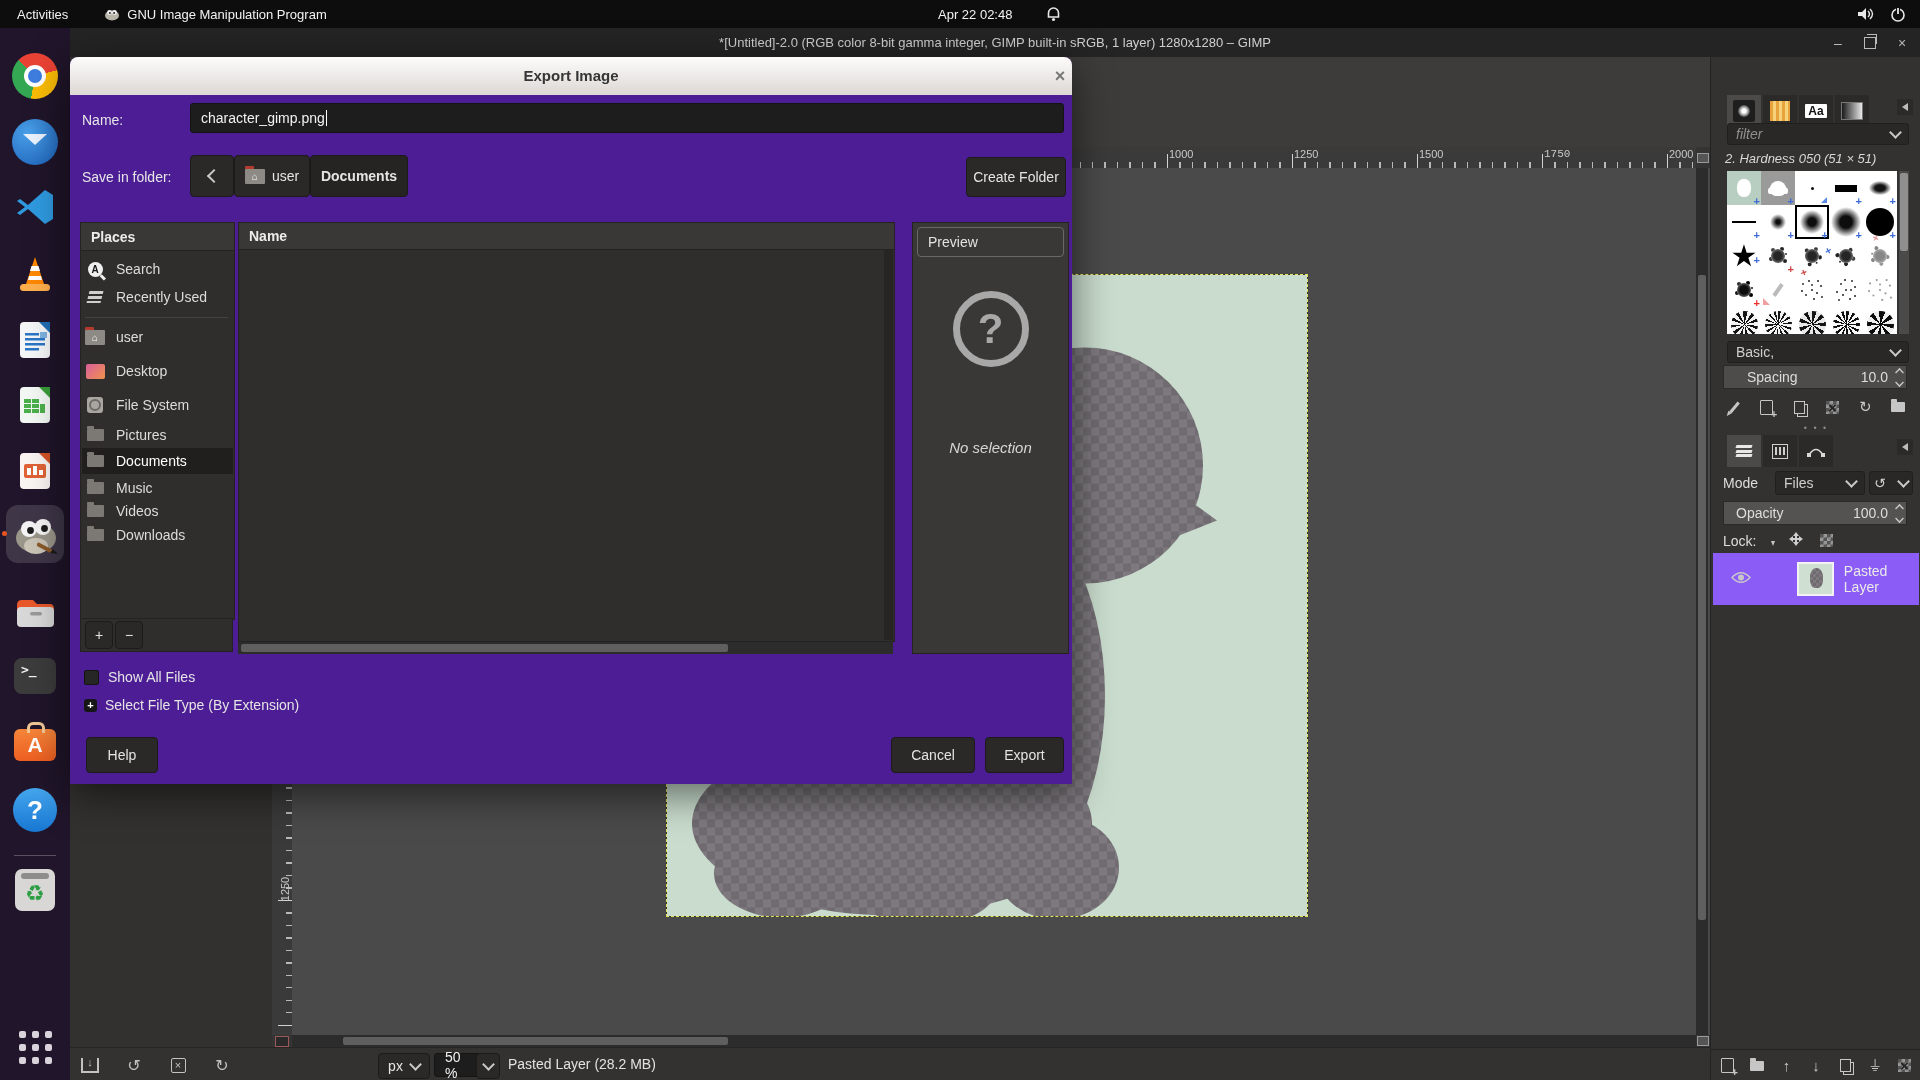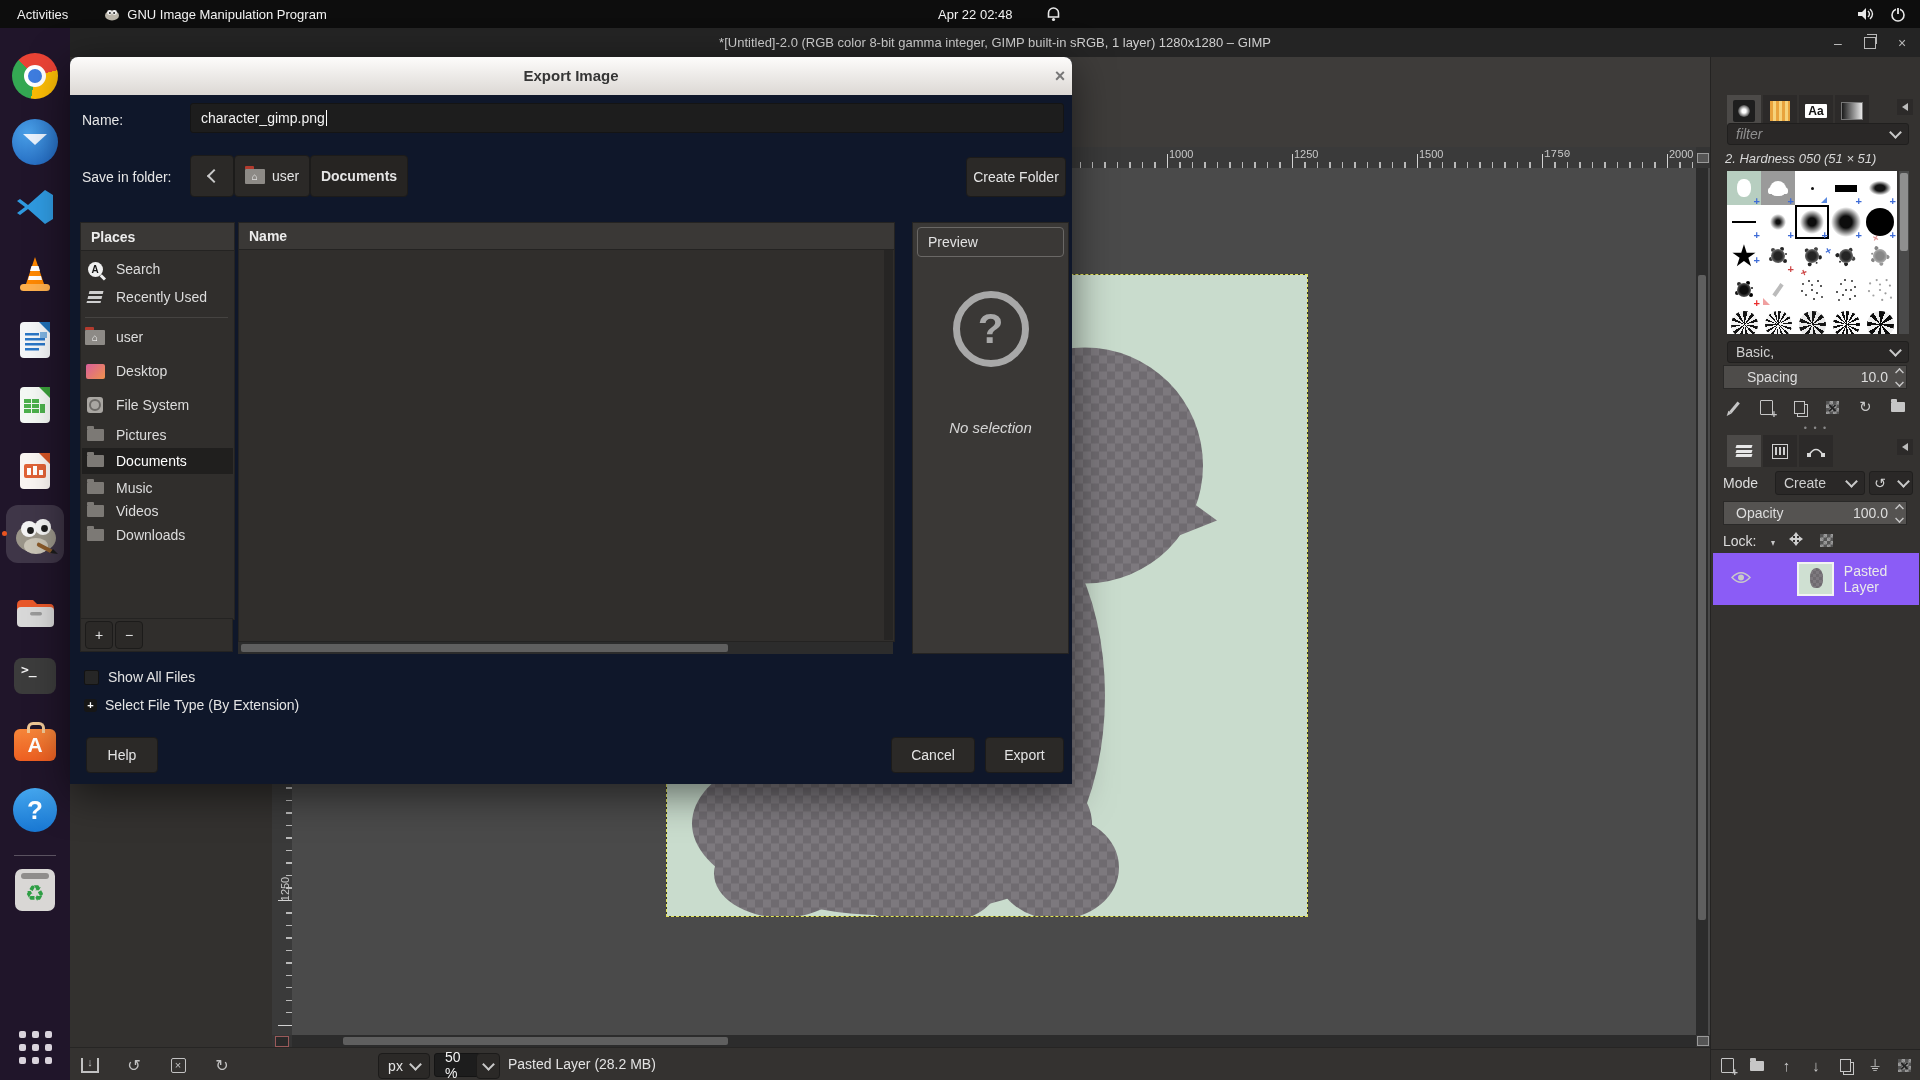--- a/index.html
+++ b/index.html
@@ -97,21 +97,21 @@
   .fold{width:14px;height:10px;background:#c6c6c6;border-radius:1px;position:relative;}
   .fold:before{content:"";position:absolute;left:0;top:-3px;width:6px;height:3px;background:#c6c6c6;border-radius:1px 1px 0 0;}
   .stack3 span{display:block;width:16px;height:3px;background:#e8e8e8;margin:1.5px 0;transform:skewX(-18deg);}
   .chanico{width:14px;height:13px;border:1.5px solid #cfcfcf;display:flex;justify-content:space-evenly;align-items:center;}
   .chanico i{width:2px;height:8px;background:#cfcfcf;}
   .layer-row{position:absolute;left:2px;top:496px;width:206px;height:52px;background:#8b5cf6;display:flex;align-items:center;}
   .lthumb{width:36px;height:30px;background:#cfe0d2;border:2px solid #f2f2f2;position:relative;}
   .lthumb:before{content:"";position:absolute;left:11px;top:4px;width:13px;height:20px;border-radius:45% 45% 40% 40%;
      background:linear-gradient(45deg,#7d797e 25%,transparent 25% 75%,#7d797e 75%),linear-gradient(45deg,#7d797e 25%,#6f6b70 25% 75%,#7d797e 75%);background-size:6px 6px;background-position:0 0,3px 3px;}
   
-  #dialog{left:70px;top:57px;width:1002px;height:727px;background:#0f172a;border-radius:8px 8px 0 0;
+  #dialog{left:70px;top:57px;width:1002px;height:727px;background:#4c1d95;border-radius:8px 8px 0 0;
      box-shadow:0 10px 40px rgba(0,0,0,.55);z-index:50;}
   #dlghdr{left:0;top:0;width:1002px;height:38px;border-radius:8px 8px 0 0;
      background:linear-gradient(#fdfcfb,#dcd8d4);color:#363636;font-weight:bold;font-size:15px;}
   #dlghdr .t{width:100%;text-align:center;line-height:38px;}
   .input{background:#1d1d1d;border:1px solid #141414;border-radius:3px;color:#f2f2f2;display:flex;align-items:center;padding:0 10px;font-size:14px;}
   .caret{display:inline-block;width:1px;height:16px;background:#fff;margin-left:1px;}
   .panel{background:#302e2c;border:1px solid #242322;}
   .phead{background:#3a3836;border-bottom:1px solid #242322;color:#ececec;font-weight:bold;display:flex;align-items:center;padding:0 10px;}
   .prow{position:absolute;left:1px;width:151px;height:26px;display:flex;align-items:center;color:#dcdcdc;font-size:14px;}
   .prow .lb{margin-left:8px;white-space:nowrap;}
@@ -563,21 +563,21 @@
             <rect x="14" y="9" width="4" height="4" fill="#d8d8d8"></rect>
           </svg>
       </div>
       <div class="abs ctr" style="left:186px;top:382px;width:16px;height:16px;background:#2c2a29;">
         <span style="width:0;height:0;border-top:4px solid transparent;border-bottom:4px solid transparent;border-right:6px solid #bcbcbc;"></span>
       </div>
 
       <div class="abs flex" style="left:12px;top:414px;width:190px;">
         <span>Mode</span>
         <span class="dd" style="margin-left:auto;width:72px;height:22px;">
-          <span>Create</span>
+          <span>Files</span>
           <span class="chv"></span>
         </span>
         <span class="dd" style="margin-left:4px;width:34px;height:22px;padding:0 4px;">
           <span>↺</span>
           <span class="chv"></span>
         </span>
       </div>
 
       <div class="abs flex" style="left:12px;top:444px;width:182px;height:22px;background:#555351;border:1px solid #2a2928;">
         <span style="margin-left:12px;">Opacity</span>
@@ -766,21 +766,21 @@
 
     <div class="abs" style="left:842px;top:165px;width:157px;height:432px;background:#3a3836;border:1px solid #242322;box-sizing:border-box;">
       <div class="ctr" style="margin:4px;height:28px;border:1px solid #6a6866;border-radius:4px;color:#e2e2e2;justify-content:flex-start;padding-left:10px;">
           <span>Preview</span>
         </div>
       <div class="ctr" style="margin-top:34px;">
           <span class="qcircle">
             <span>?</span>
           </span>
         </div>
-      <div class="ctr it" style="margin-top:52px;color:#d6d6d6;font-size:15px;">
+      <div class="ctr it" style="margin-top:72px;color:#d6d6d6;font-size:15px;">
           <span>No selection</span>
         </div>
     </div>
 
     <div class="abs flex" style="left:14px;top:612px;gap:9px;">
       <span class="cbox"></span>
       <span style="color:#e4e4e4;">Show All Files</span>
     </div>
     <div class="abs flex" style="left:14px;top:640px;gap:8px;">
       <span class="expander">

